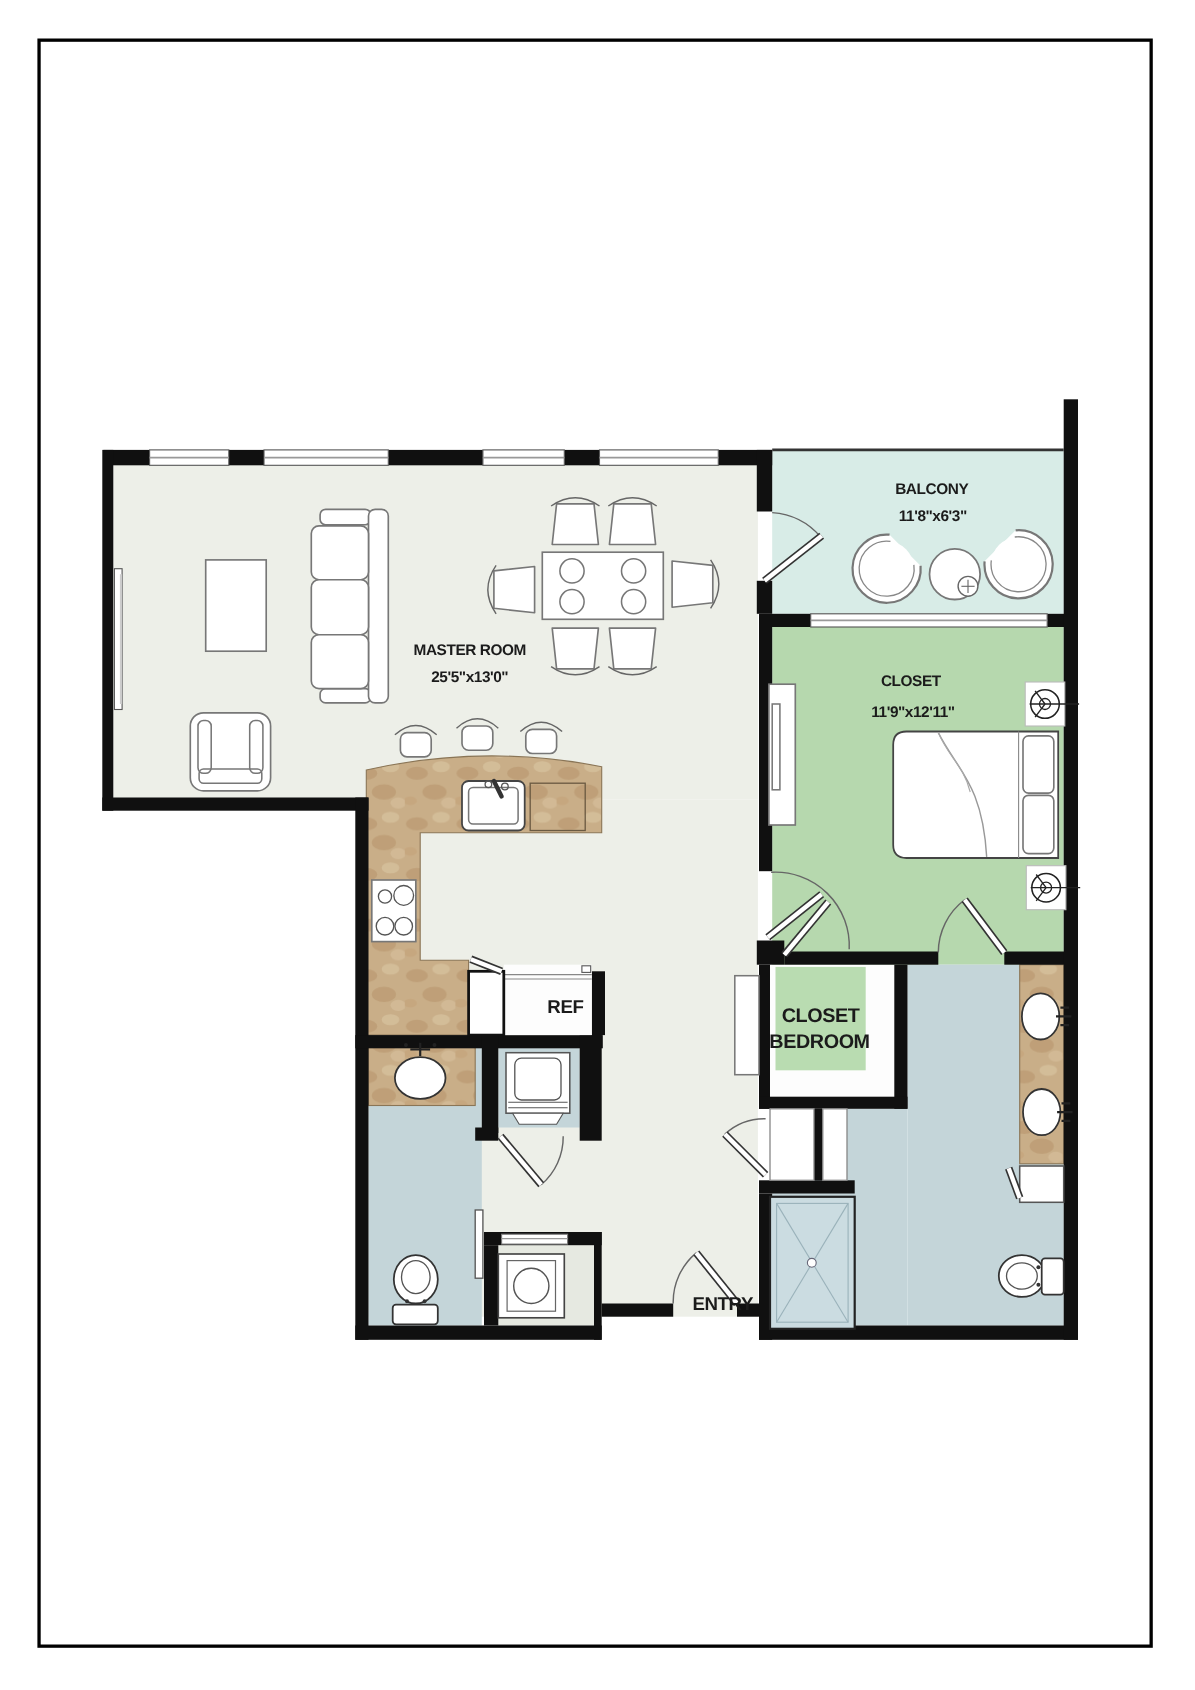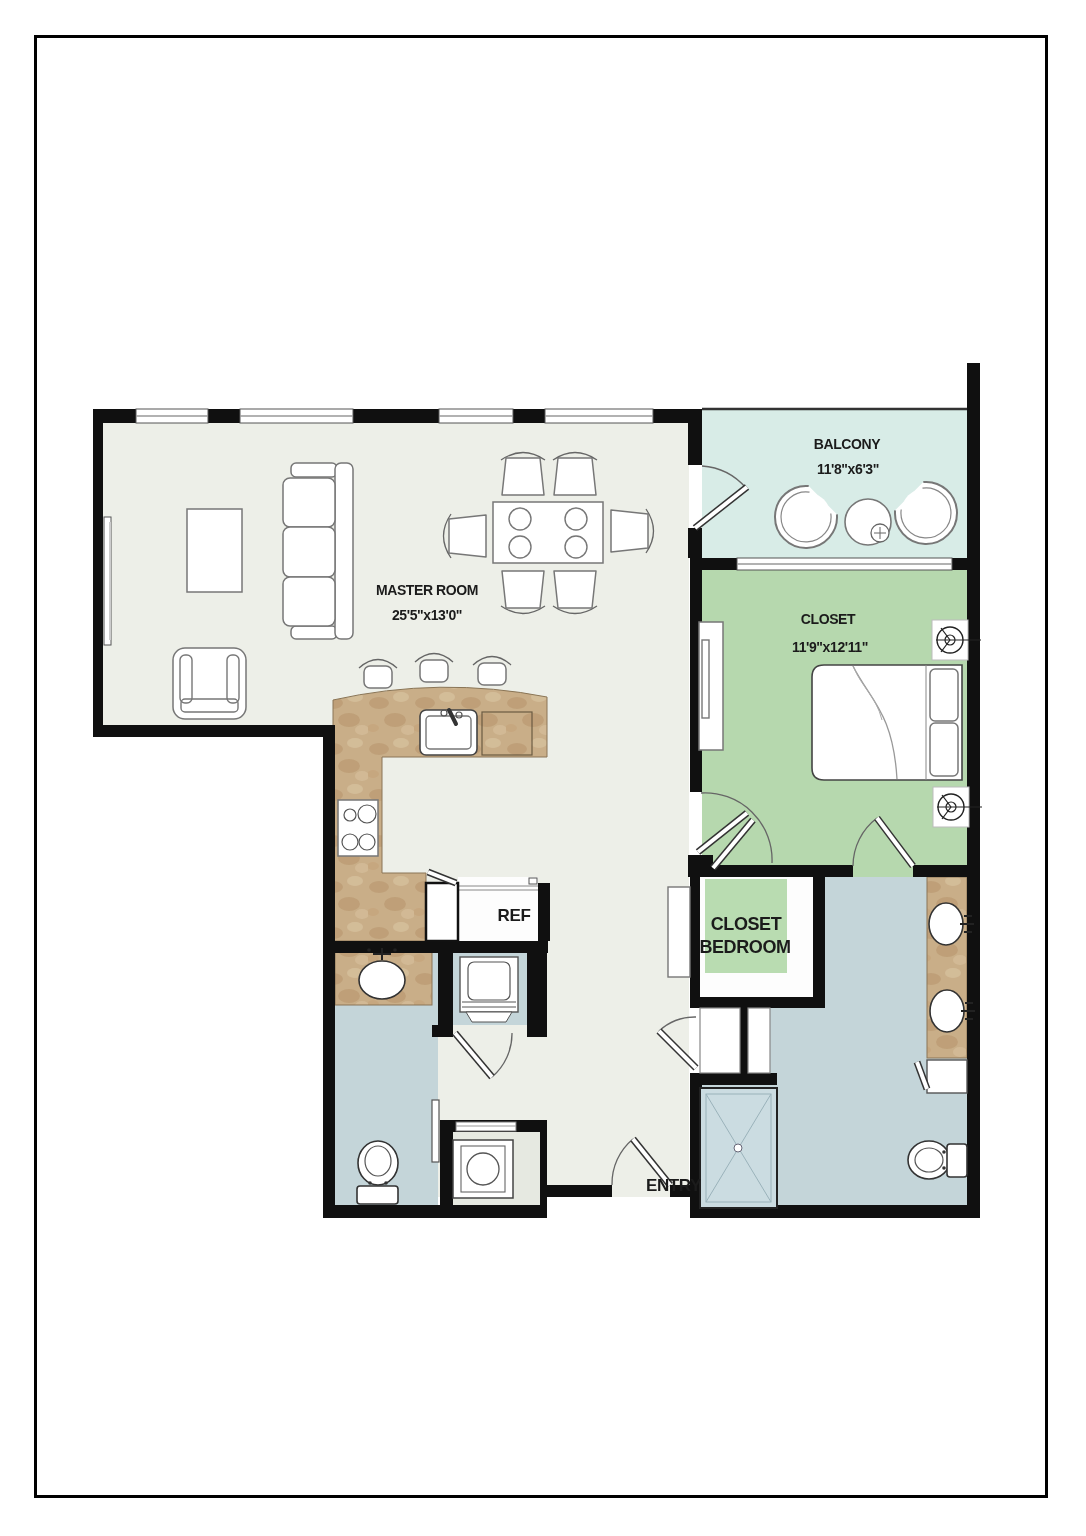--- a/index.html
+++ b/index.html
@@ -384,15 +384,15 @@
   <div>
     <div class="lbl s20" style="left:427px;top:590px;">MASTER ROOM</div>
     <div class="lbl s20" style="left:427px;top:615px;">25'5"x13'0"</div>
     <div class="lbl s20" style="left:847px;top:444px;">BALCONY</div>
     <div class="lbl s20" style="left:848px;top:469px;">11'8"x6'3"</div>
     <div class="lbl s20" style="left:828px;top:619px;">CLOSET</div>
     <div class="lbl s20" style="left:830px;top:647px;">11'9"x12'11"</div>
     <div class="lbl s18" style="left:746px;top:924px;">CLOSET</div>
     <div class="lbl s18" style="left:745px;top:947px;">BEDROOM</div>
     <div class="lbl s17" style="left:498px;top:916px;">REF</div>
-    <div class="lbl s17" style="left:641px;top:1186px;padding-left:33px;">ENTRY</div>
+    <div class="lbl s17" style="left:641px;top:1186px;">ENTRY</div>
   </div>
 </div>
 
 </body></html>

